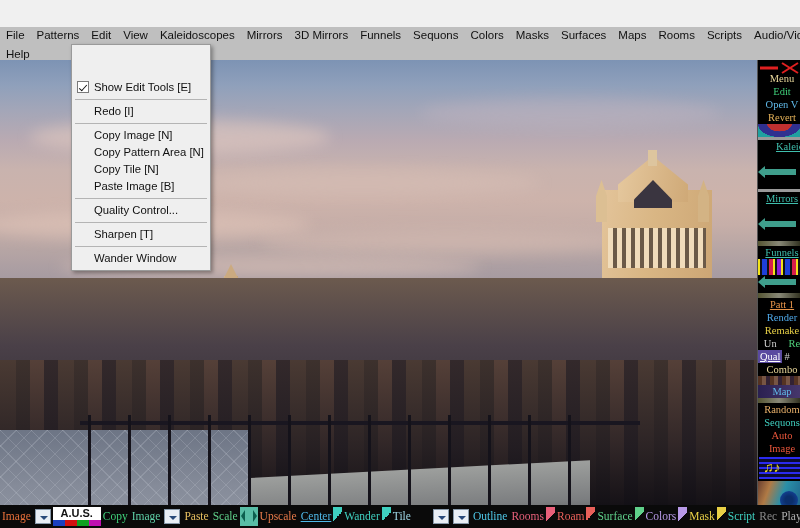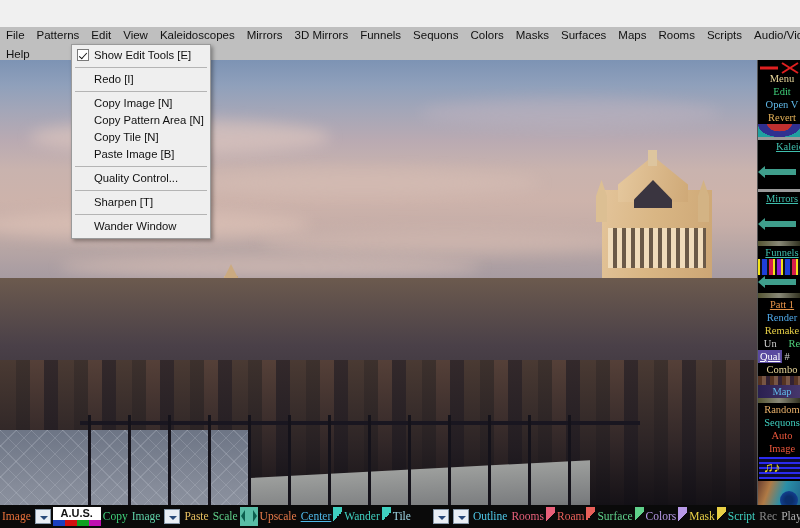--- a/index.html
+++ b/index.html
@@ -122,21 +122,21 @@
   .dropdown {
     position: absolute; left: 71px; top: 44px; width: 140px;
     background: #efefef; border: 1px solid #9a9a9a;
     box-shadow: 2px 2px 4px rgba(0,0,0,.35);
     padding: 2px 0 3px 0; z-index: 40;
   }
   .dd-item {
     height: 17px; line-height: 17px; font-size: 11.3px; color: #111;
     padding-left: 22px; white-space: nowrap; position: relative;
   }
-  .dd-item.checked { padding-left: 22px; }
+  .dd-item.checked { padding-left: 22px; margin-top: 32px; }
   .dd-check {
     position: absolute; left: 5px; top: 2px; width: 12px; height: 12px;
     border: 1px solid #7a7a7a; background: #fff;
   }
   .dd-check::after {
     content: ""; position: absolute; left: 3px; top: 1px;
     width: 3px; height: 7px; border: solid #111;
     border-width: 0 1.6px 1.6px 0; transform: rotate(42deg);
   }
   .dd-sep { height: 1px; background: #b4b4b4; margin: 3px 3px; }

